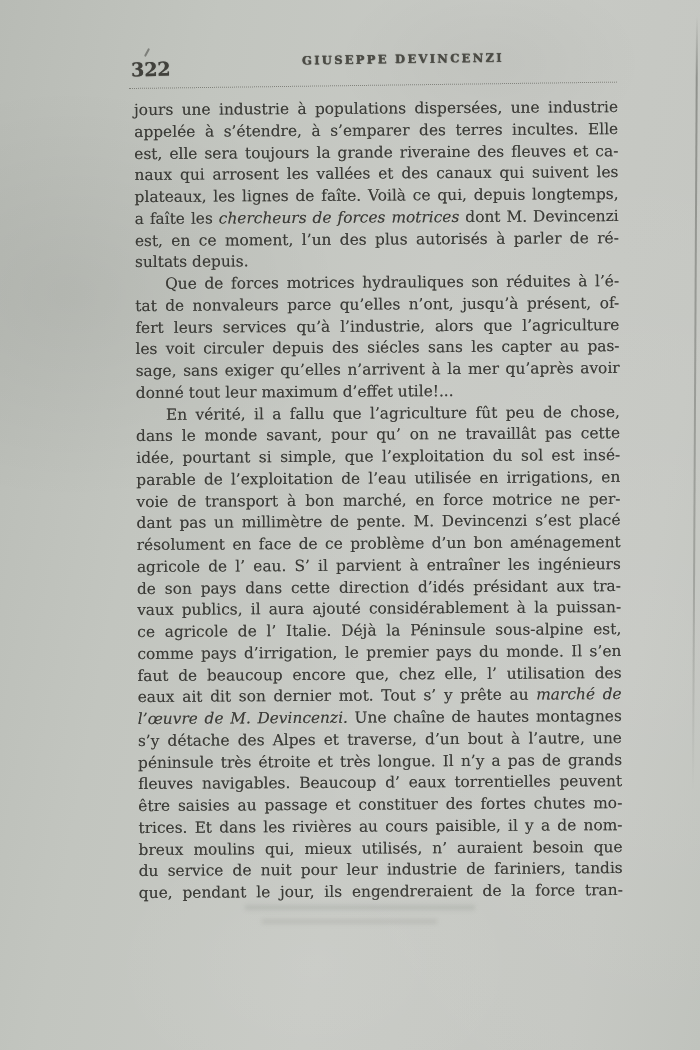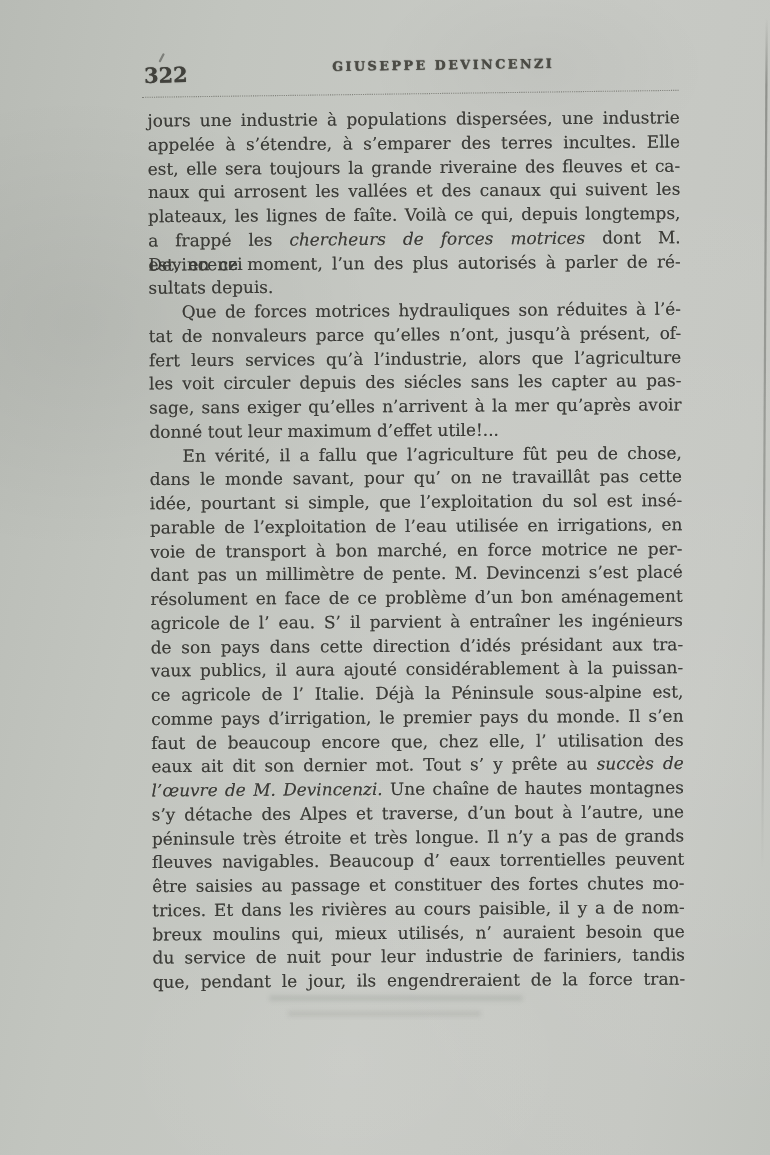--- a/index.html
+++ b/index.html
@@ -130,21 +130,21 @@
   <span class="page-number">322</span>
   <span class="running-head">GIUSEPPE DEVINCENZI</span>
   <div class="head-rule"></div>
 
   <div class="body-text">
       <div class="line"><span class="">jours une industrie à populations dispersées, une industrie</span></div>
       <div class="line"><span class="">appelée à s’étendre, à s’emparer des terres incultes. Elle</span></div>
       <div class="line"><span class="">est, elle sera toujours la grande riveraine des fleuves et ca-</span></div>
       <div class="line"><span class="">naux qui arrosent les vallées et des canaux qui suivent les</span></div>
       <div class="line"><span class="">plateaux, les lignes de faîte. Voilà ce qui, depuis longtemps,</span></div>
-      <div class="line"><span class="">a frappé les </span><span class="italic">chercheurs de forces motrices</span><span class=""> dont M. Devincenzi</span></div>
+      <div class="line"><span class="">a faîte les </span><span class="italic">chercheurs de forces motrices</span><span class=""> dont M. Devincenzi</span></div>
       <div class="line"><span class="">est, en ce moment, l’un des plus autorisés à parler de ré-</span></div>
       <div class="line para-end"><span class="">sultats depuis.</span></div>
       <div class="line indent"><span class="">Que de forces motrices hydrauliques son réduites à l’é-</span></div>
       <div class="line"><span class="">tat de nonvaleurs parce qu’elles n’ont, jusqu’à présent, of-</span></div>
       <div class="line"><span class="">fert leurs services qu’à l’industrie, alors que l’agriculture</span></div>
       <div class="line"><span class="">les voit circuler depuis des siécles sans les capter au pas-</span></div>
       <div class="line"><span class="">sage, sans exiger qu’elles n’arrivent à la mer qu’après avoir</span></div>
       <div class="line para-end"><span class="">donné tout leur maximum d’effet utile!...</span></div>
       <div class="line indent"><span class="">En vérité, il a fallu que l’agriculture fût peu de chose,</span></div>
       <div class="line"><span class="">dans le monde savant, pour qu’ on ne travaillât pas cette</span></div>
@@ -152,21 +152,21 @@
       <div class="line"><span class="">parable de l’exploitation de l’eau utilisée en irrigations, en</span></div>
       <div class="line"><span class="">voie de transport à bon marché, en force motrice ne per-</span></div>
       <div class="line"><span class="">dant pas un millimètre de pente. M. Devincenzi s’est placé</span></div>
       <div class="line"><span class="">résolument en face de ce problème d’un bon aménagement</span></div>
       <div class="line"><span class="">agricole de l’ eau. S’ il parvient à entraîner les ingénieurs</span></div>
       <div class="line"><span class="">de son pays dans cette direction d’idés présidant aux tra-</span></div>
       <div class="line"><span class="">vaux publics, il aura ajouté considérablement à la puissan-</span></div>
       <div class="line"><span class="">ce agricole de l’ Italie. Déjà la Péninsule sous-alpine est,</span></div>
       <div class="line"><span class="">comme pays d’irrigation, le premier pays du monde. Il s’en</span></div>
       <div class="line"><span class="">faut de beaucoup encore que, chez elle, l’ utilisation des</span></div>
-      <div class="line"><span class="">eaux ait dit son dernier mot. Tout s’ y prête au </span><span class="italic">succès de</span></div>
+      <div class="line"><span class="">eaux ait dit son dernier mot. Tout s’ y prête au </span><span class="italic">marché de</span></div>
       <div class="line"><span class="italic">l’œuvre de M. Devincenzi.</span><span class=""> Une chaîne de hautes montagnes</span></div>
       <div class="line"><span class="">s’y détache des Alpes et traverse, d’un bout à l’autre, une</span></div>
       <div class="line"><span class="">péninsule très étroite et très longue. Il n’y a pas de grands</span></div>
       <div class="line"><span class="">fleuves navigables. Beaucoup d’ eaux torrentielles peuvent</span></div>
       <div class="line"><span class="">être saisies au passage et constituer des fortes chutes mo-</span></div>
       <div class="line"><span class="">trices. Et dans les rivières au cours paisible, il y a de nom-</span></div>
       <div class="line"><span class="">breux moulins qui, mieux utilisés, n’ auraient besoin que</span></div>
       <div class="line"><span class="">du service de nuit pour leur industrie de fariniers, tandis</span></div>
       <div class="line"><span class="">que, pendant le jour, ils engendreraient de la force tran-</span></div>
     </div>

